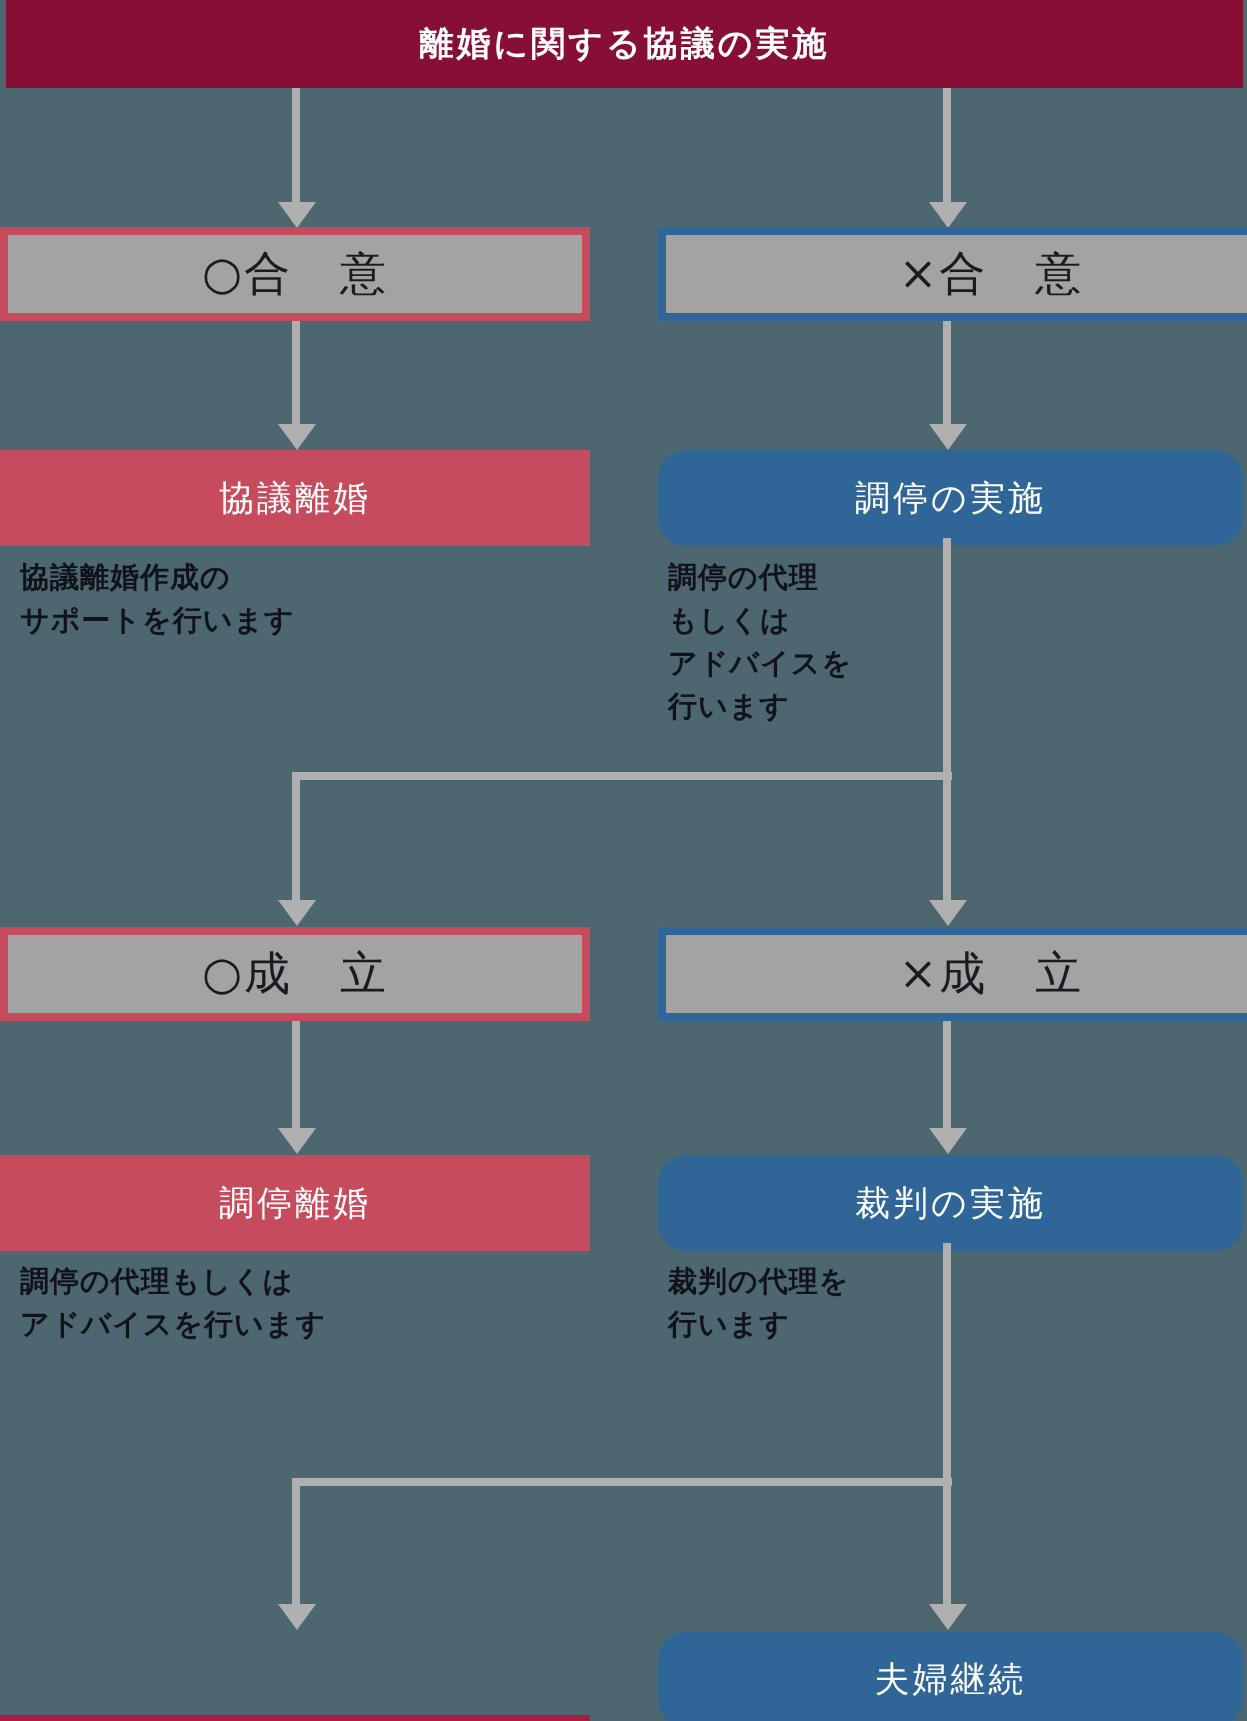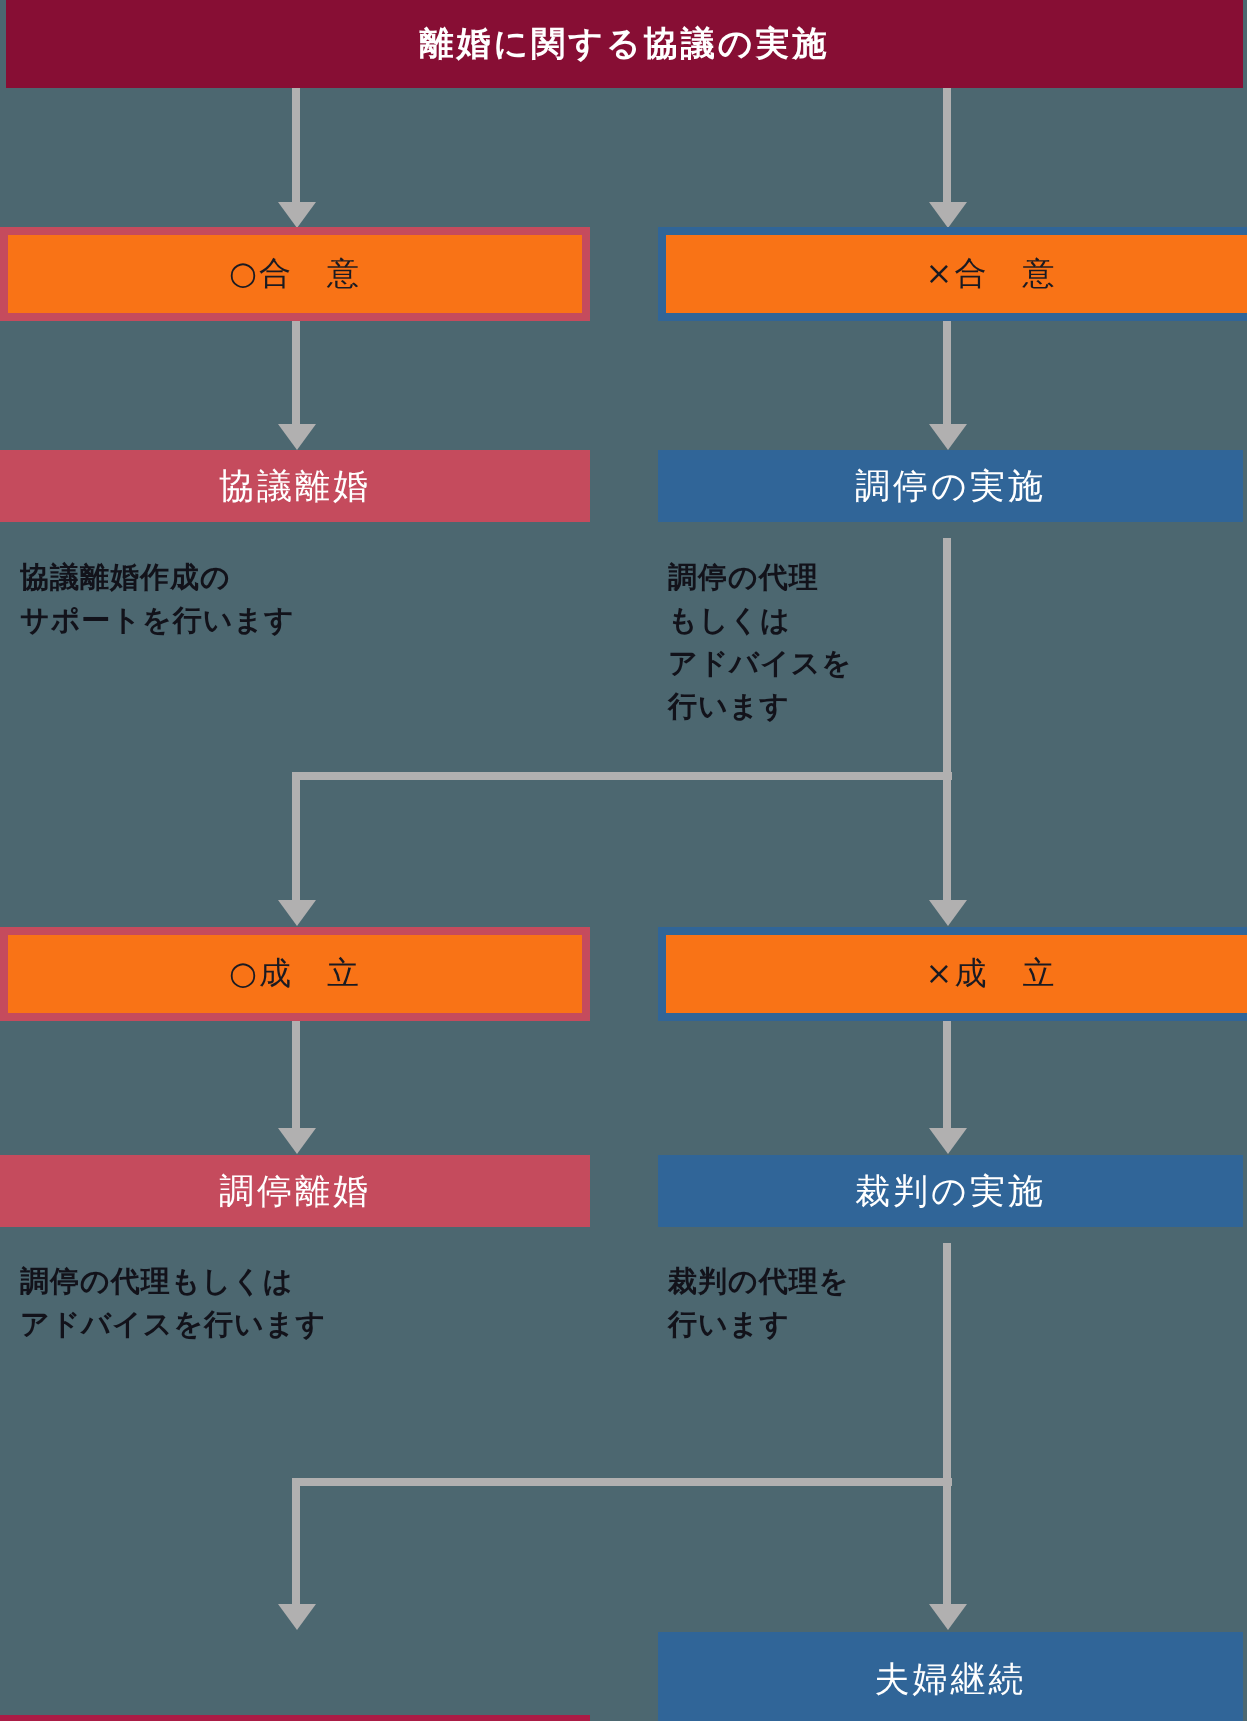--- a/index.html
+++ b/index.html
@@ -12,35 +12,35 @@
   }
   
   .banner{
     position:absolute;left:6px;top:0;width:1237px;height:88px;
     background:var(--banner-crimson,#870e34);
     display:flex;align-items:center;justify-content:center;
     color:#fff;font-size:34px;letter-spacing:3px;font-weight:700;
   }
   
   .decision{
-    position:absolute;height:94px;background:#f97316;
+    position:absolute;height:94px;background:#a3a3a3;
     display:flex;align-items:center;justify-content:center;
     box-sizing:border-box;
-    color:#1a1a22;font-size:32px;letter-spacing:2px;font-weight:500;
+    color:#1a1a22;font-size:46px;letter-spacing:2px;font-weight:500;
   }
   .decision.left-col{left:0;width:590px;border:8px solid var(--rose,#c54b5d);}
   .decision.right-col{left:658px;width:666px;border:8px solid var(--blue,#306598);}
   
   .step{
-    position:absolute;height:72px;
+    position:absolute;height:96px;
     display:flex;align-items:center;justify-content:center;
     color:#fff;font-size:35px;letter-spacing:3px;font-weight:500;
   }
   .step.left-col{left:0;width:590px;background:var(--rose,#c54b5d);}
-  .step.right-col{left:658px;width:585px;background:var(--blue,#306598);}
+  .step.right-col{left:658px;width:585px;background:var(--blue,#306598);border-radius:28px;}
   .step.final-left{background:var(--final-crimson,#ab1b45);}
   
   .note{
     position:absolute;
     color:var(--note-text,#12121a);
     font-size:29px;font-weight:600;line-height:43px;letter-spacing:1px;
     white-space:pre-line;
     font-family:Liberation Mono, monospace;
   }
   

